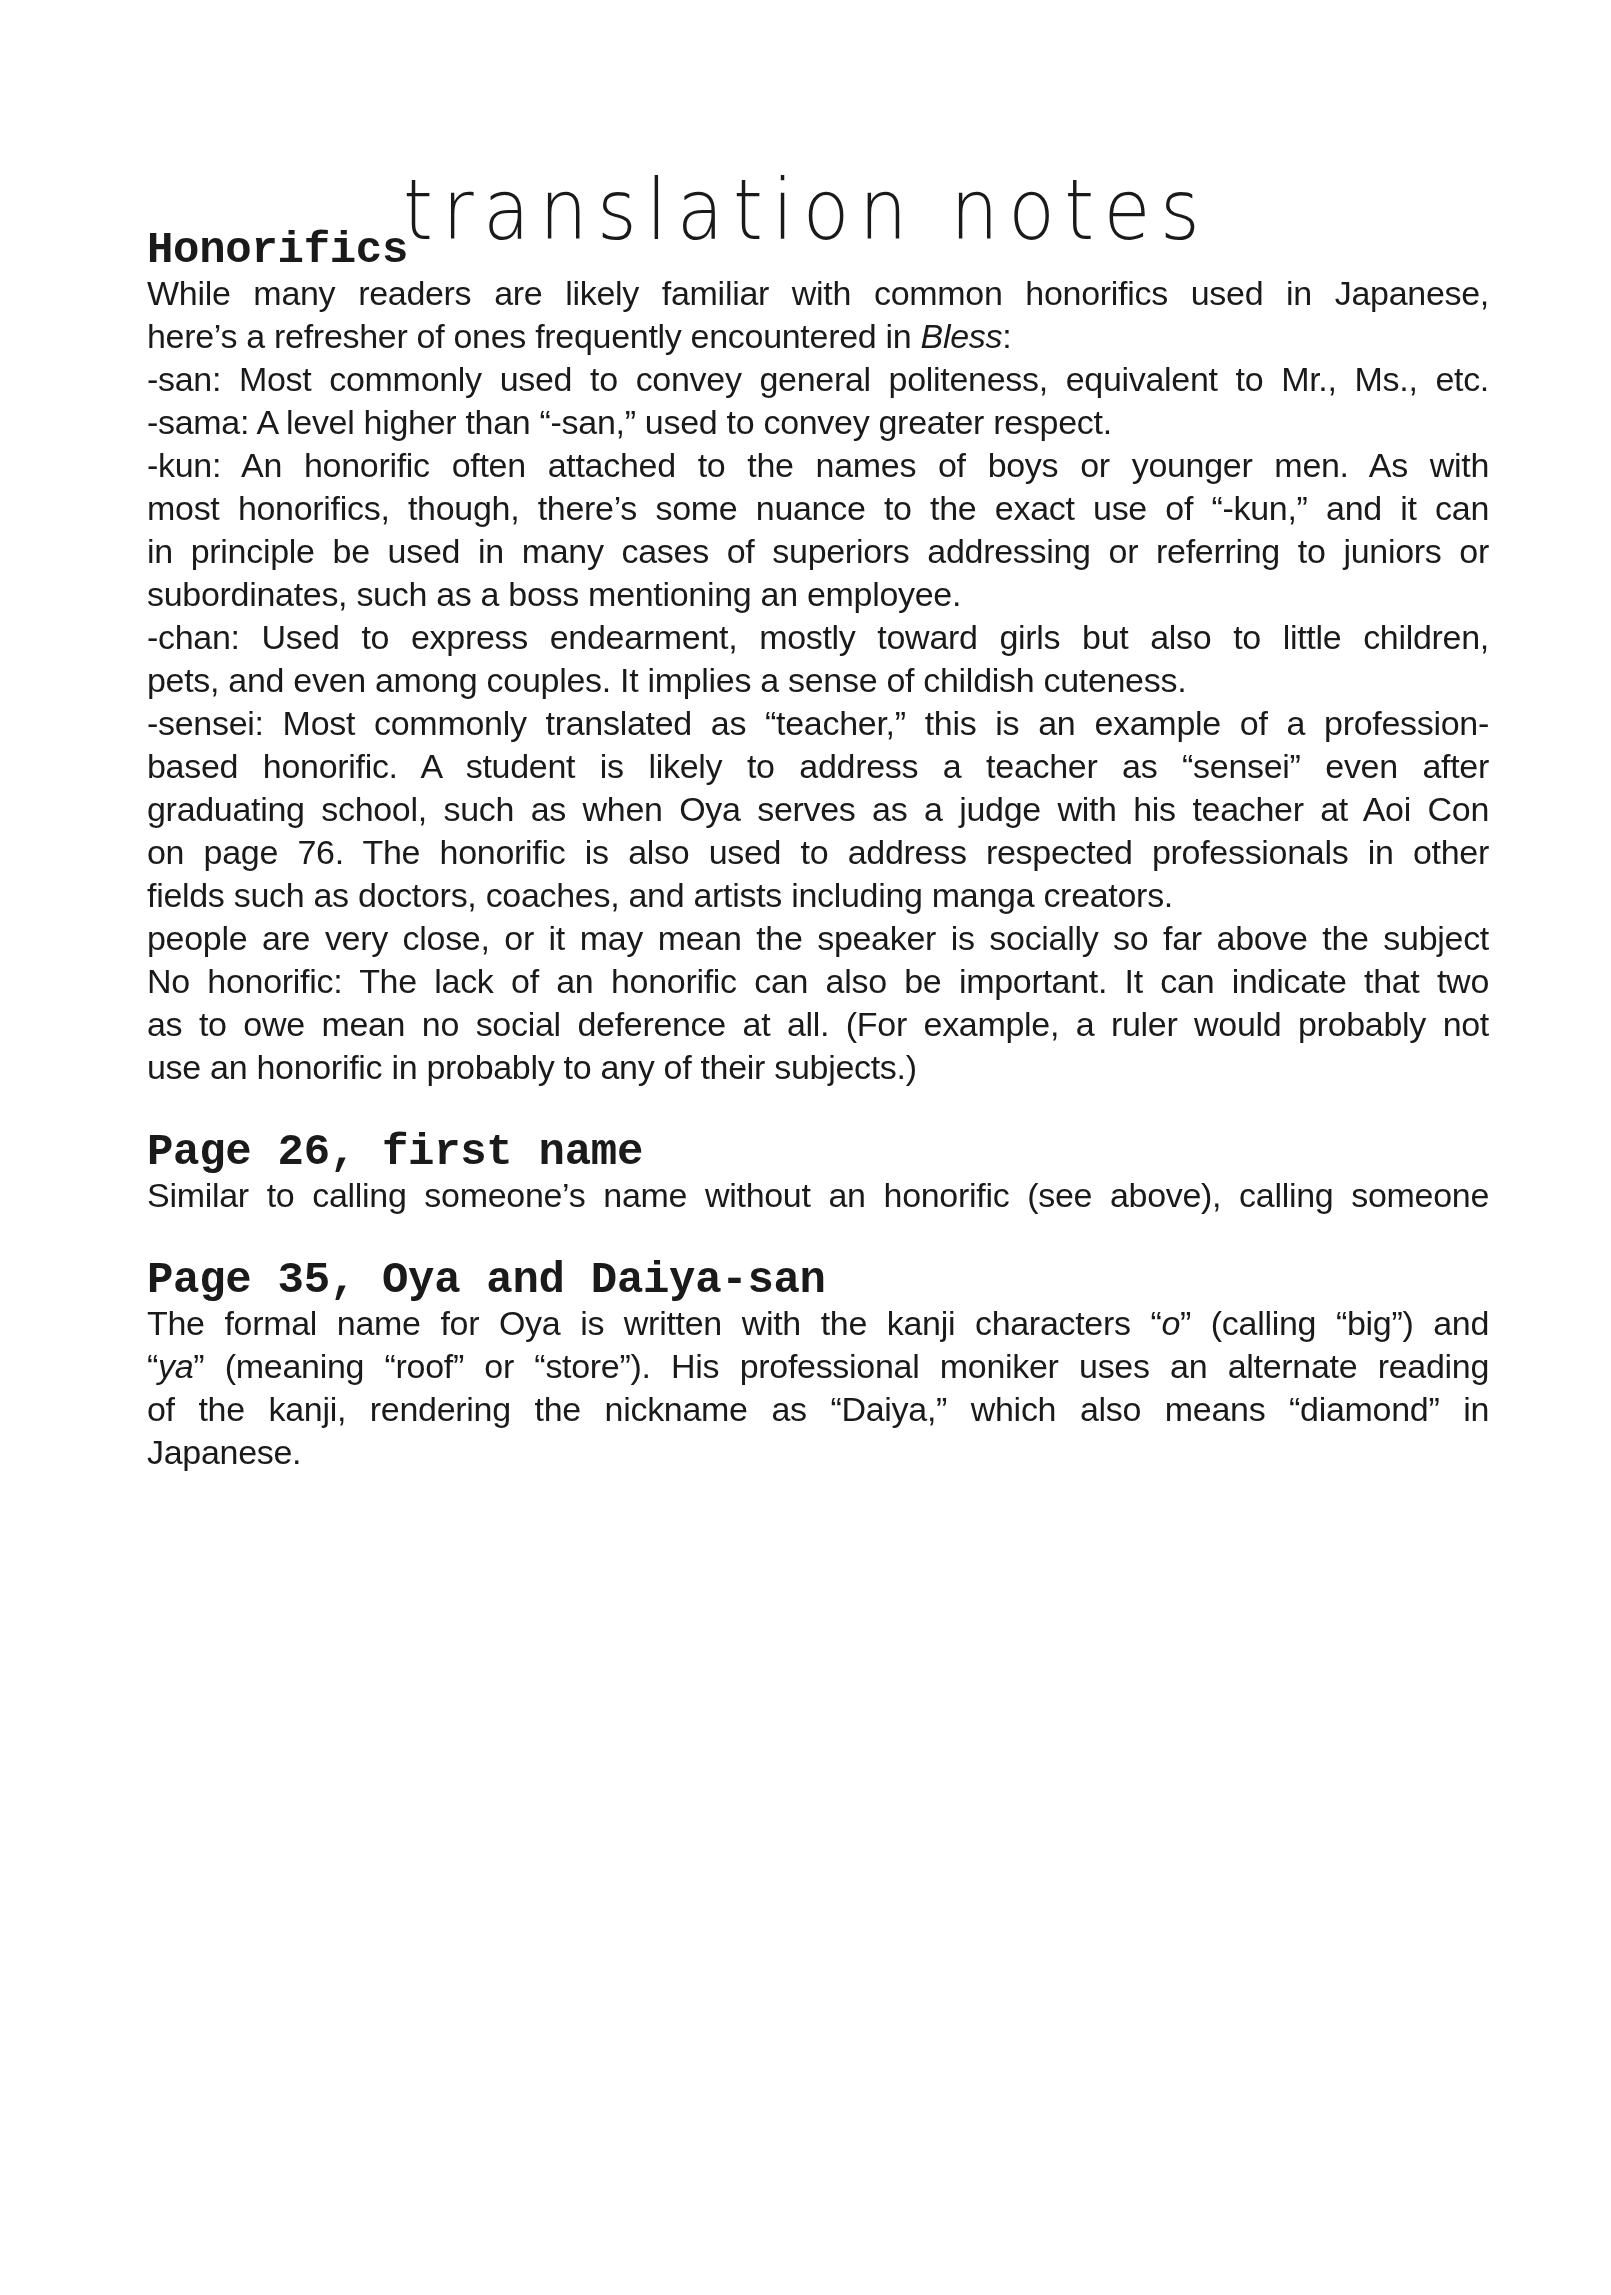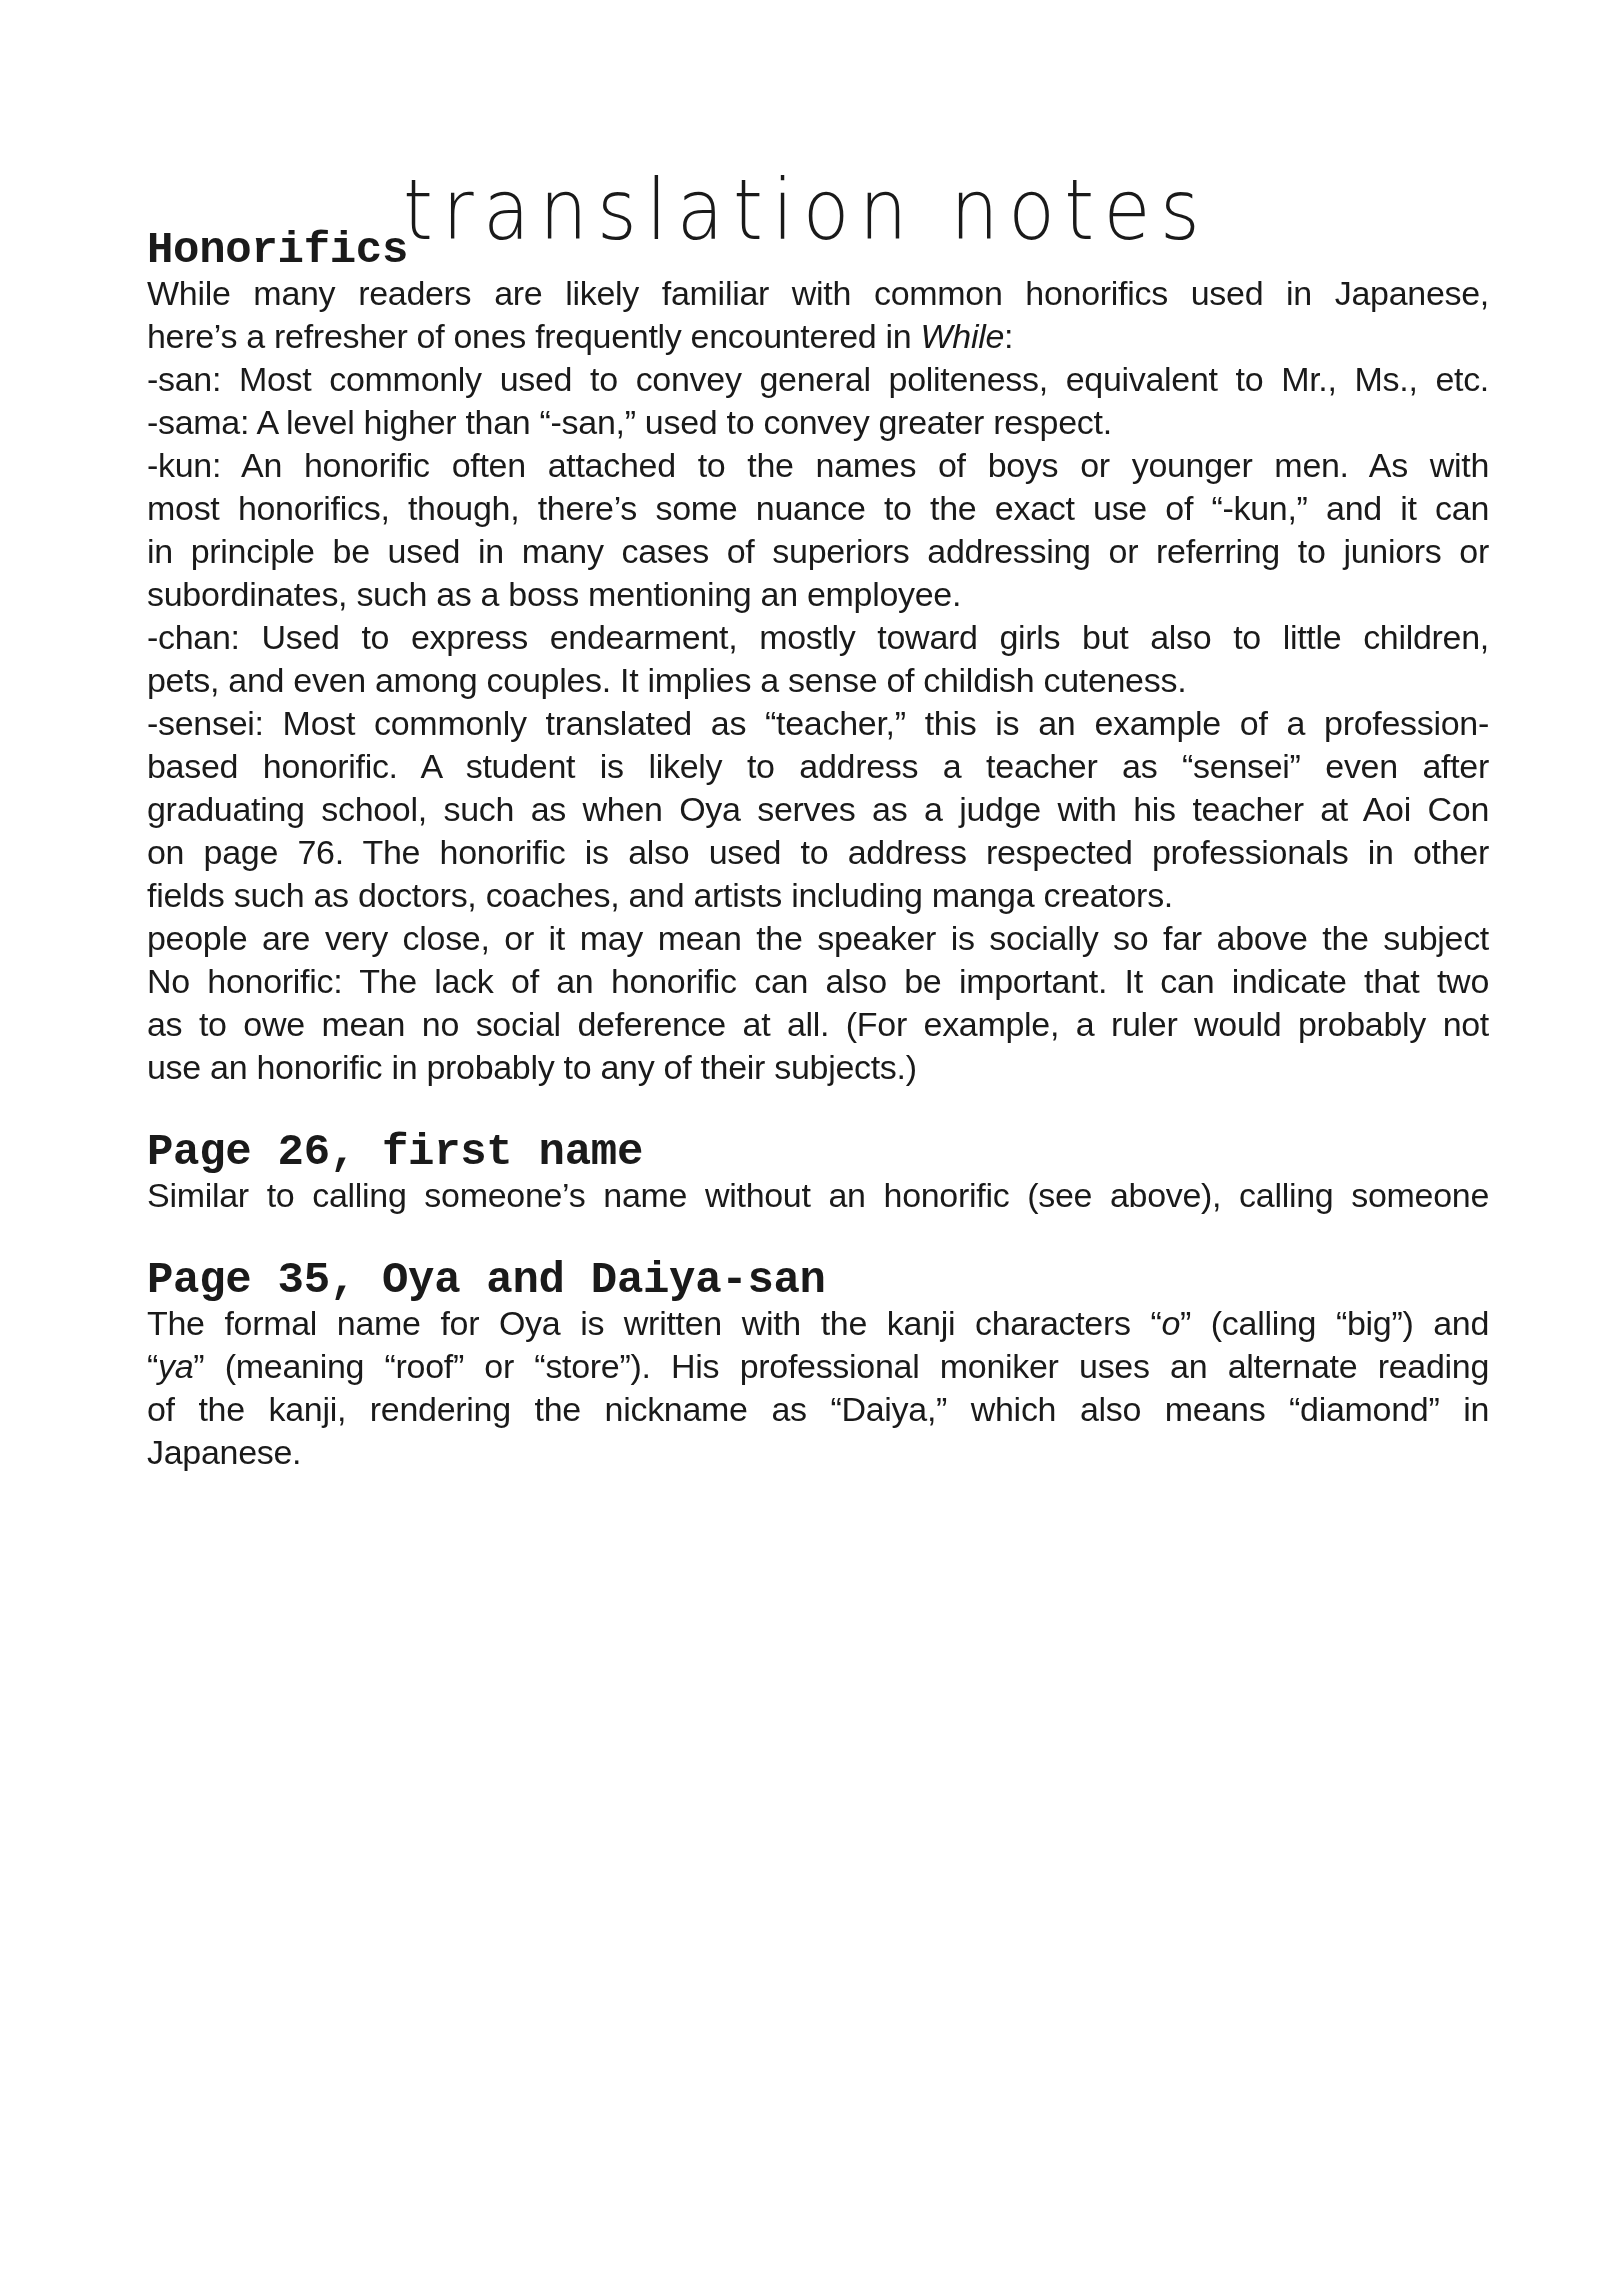--- a/index.html
+++ b/index.html
@@ -72,21 +72,21 @@
 <body>
 
 <div class="page">
   <h1 class="title">translation notes</h1>
 
   <div class="content">
 
     <div class="section">
       <span class="heading">Honorifics</span>
       <span class="line justify">While many readers are likely familiar with common honorifics used in Japanese,</span>
-      <span class="line"><span>here’s a refresher of ones frequently encountered in </span><em>While</em><span>:</span></span>
+      <span class="line"><span>here’s a refresher of ones frequently encountered in </span><em>Bless</em><span>:</span></span>
       <span class="line justify">-san: Most commonly used to convey general politeness, equivalent to Mr., Ms., etc.</span>
       <span class="line">-sama: A level higher than “-san,” used to convey greater respect.</span>
       <span class="line justify">-kun: An honorific often attached to the names of boys or younger men. As with</span>
       <span class="line justify">most honorifics, though, there’s some nuance to the exact use of “-kun,” and it can</span>
       <span class="line justify">in principle be used in many cases of superiors addressing or referring to juniors or</span>
       <span class="line">subordinates, such as a boss mentioning an employee.</span>
       <span class="line justify">-chan: Used to express endearment, mostly toward girls but also to little children,</span>
       <span class="line">pets, and even among couples. It implies a sense of childish cuteness.</span>
       <span class="line justify">-sensei: Most commonly translated as “teacher,” this is an example of a profession-</span>
       <span class="line justify">based honorific. A student is likely to address a teacher as “sensei” even after</span>

